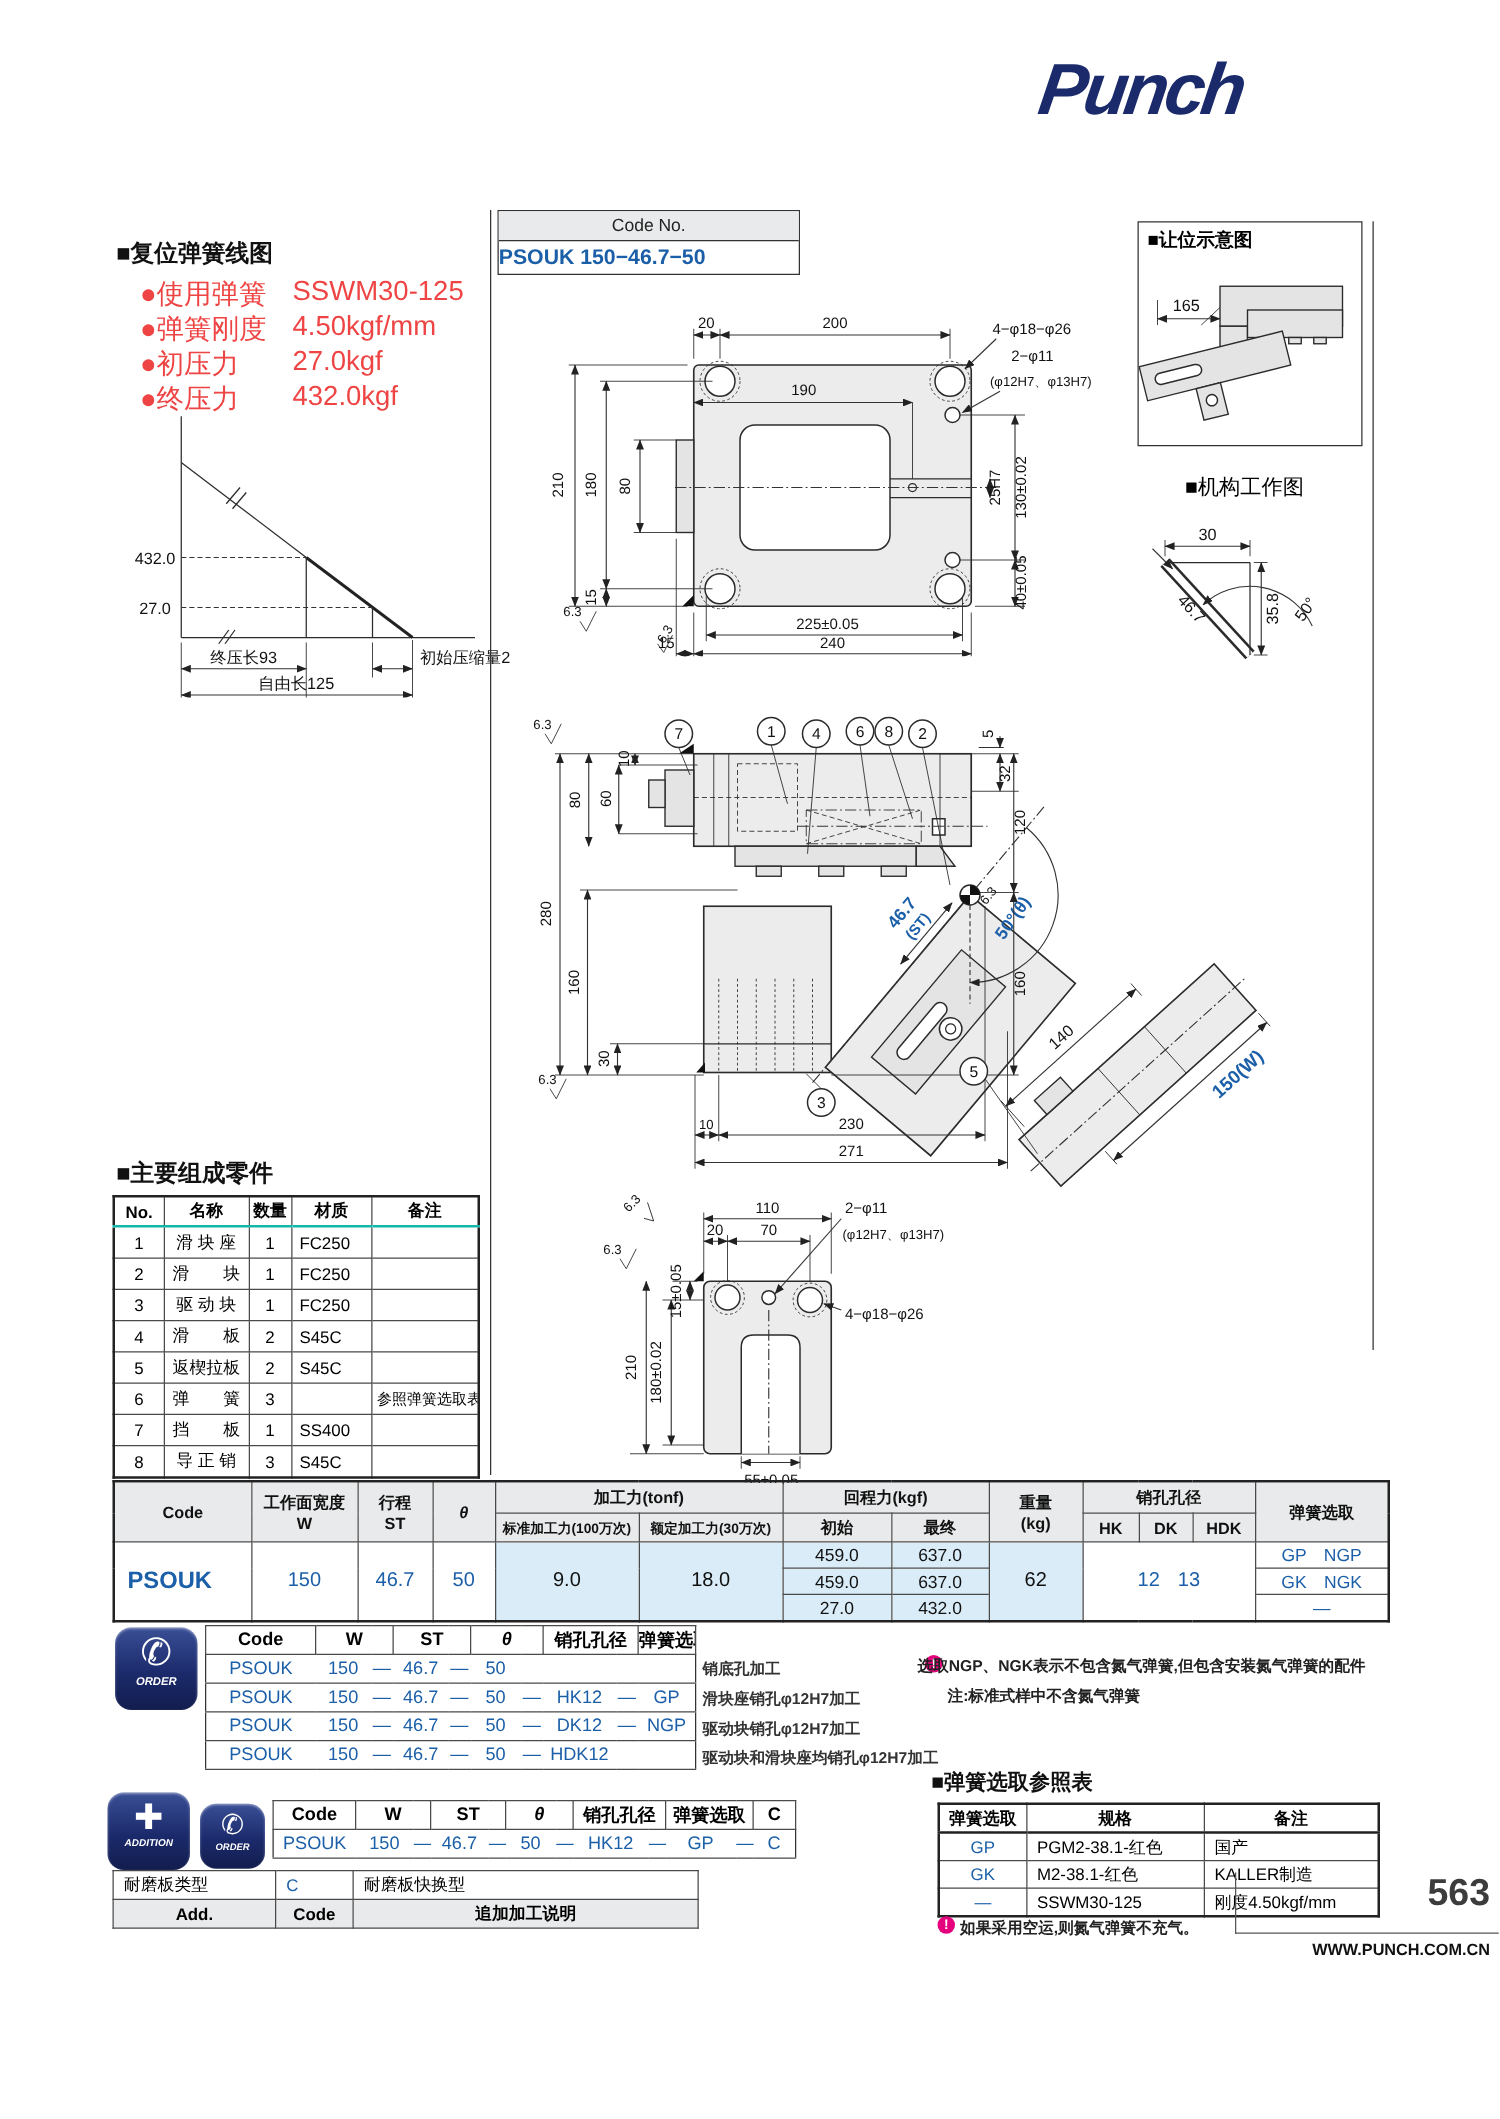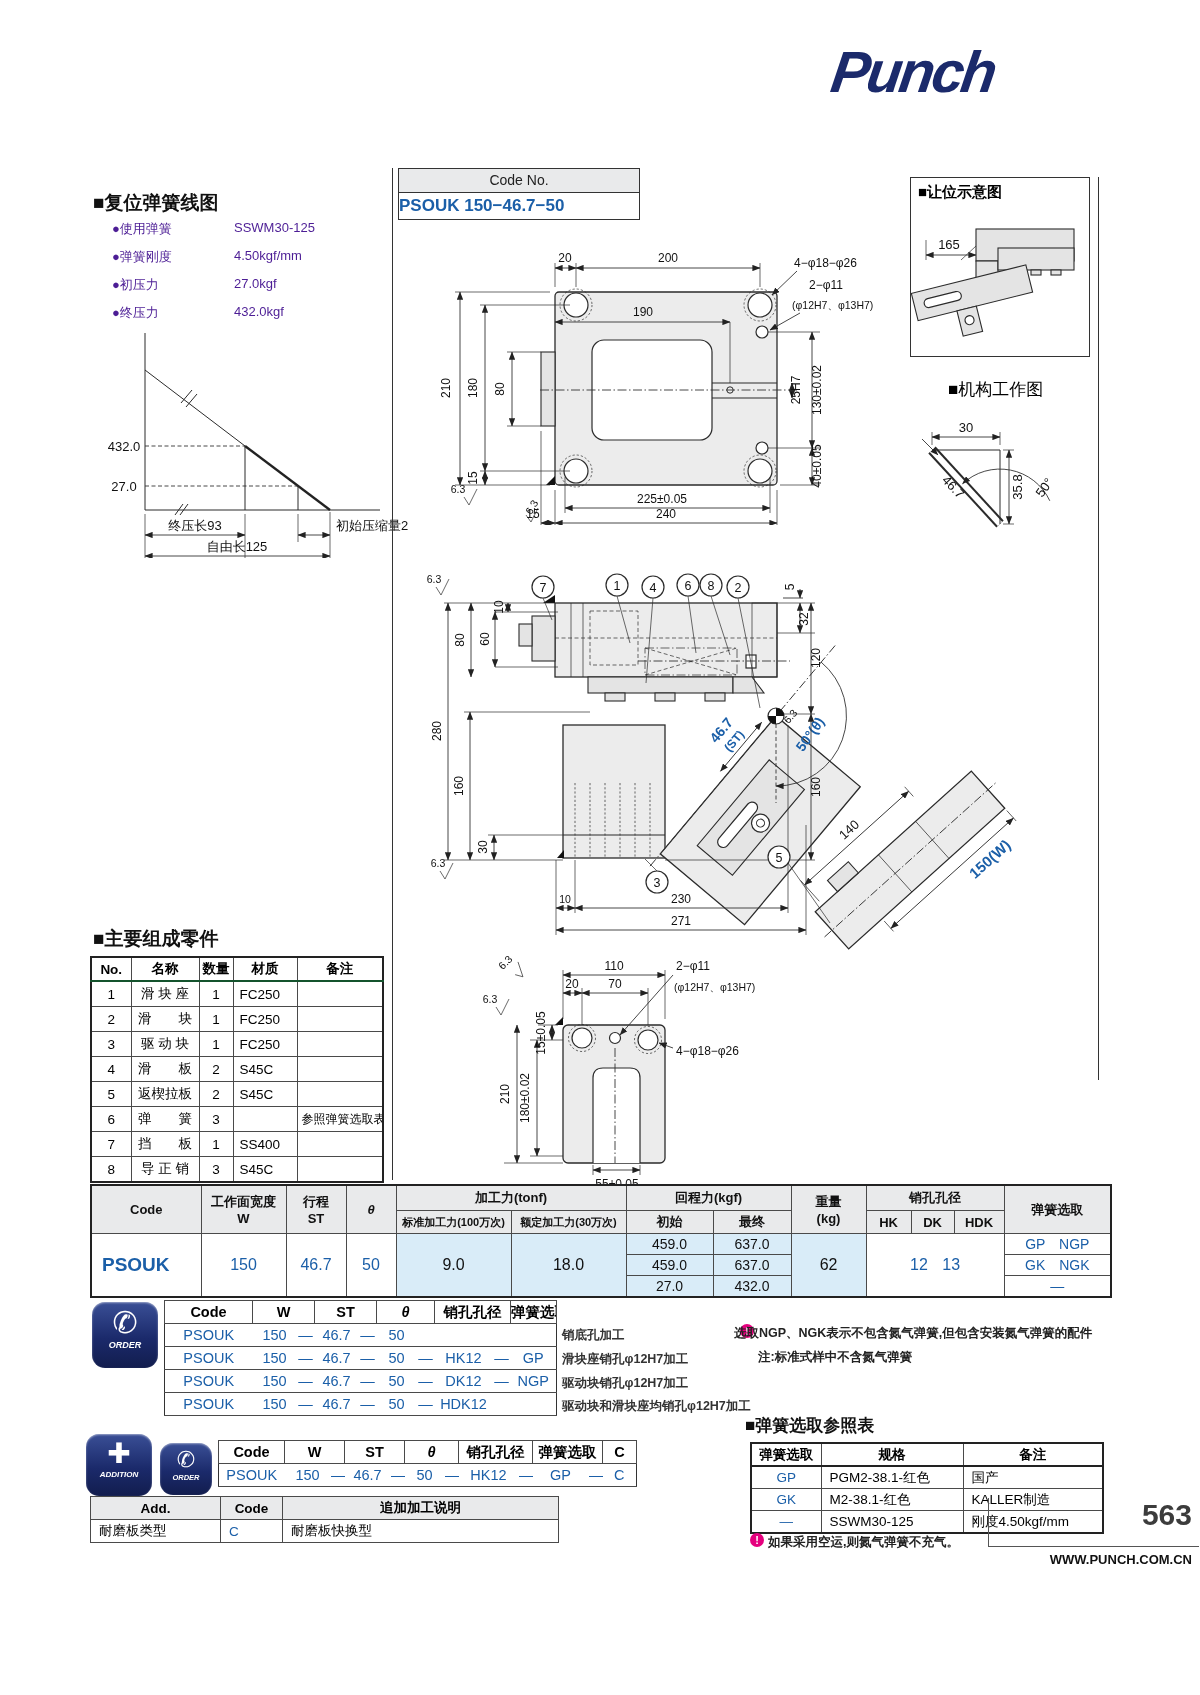--- a/index.html
+++ b/index.html
@@ -10,28 +10,28 @@
   
   .band{position:absolute;left:0;top:107px;width:1200px;height:26px;background:#aab4d2}
   .band .seg{position:absolute;top:0;height:26px;background:#1b2a6b}
   .band .stripes{position:absolute;top:0;right:0;width:132px;height:26px;
     background:repeating-linear-gradient(115deg,#1b2a6b 0 9px,#aab4d2 9px 18px)}
   .band .bannertxt{position:absolute;left:836px;top:0;width:232px;height:26px;background:#1b2a6b;
     color:#fff;font-weight:bold;font-size:18px;letter-spacing:7px;text-align:center;line-height:26px}
   .logo{position:absolute;left:832px;top:38px;width:220px;height:64px;color:#1b2a6b;
     font-size:58px;font-weight:900;font-style:italic;transform:skewX(-8deg);letter-spacing:-3px}
   
-  .bullet-row{position:absolute;width:300px;height:26px;font-size:13px;color:#4c1d95}
+  .bullet-row{position:absolute;width:300px;height:26px;font-size:22px;color:#ef4444}
   .bullet-row .lab{position:absolute;left:0}
   .bullet-row .val{position:absolute;left:122px}
   
   table{border-collapse:collapse;table-layout:fixed}
   td,th{border:1px solid #4a4a4a;padding:0;overflow:hidden;white-space:nowrap}
   .comp-table{width:292px;font-size:13.5px;border:2px solid #222}
-  .comp-table th{height:22px;background:#fff;font-weight:bold;border-bottom:2px solid #14532d}
+  .comp-table th{height:22px;background:#fff;font-weight:bold;border-bottom:2px solid #14b8a6}
   .comp-table td{height:24px;text-align:center}
   .comp-table td.nm{text-align:center}
   .comp-table td.mt{text-align:left;padding-left:6px}
   .comp-table td.rk{text-align:left;padding-left:4px;font-size:12px}
   .spec{width:1020px;border:2px solid #222;font-size:13px}
   .spec th{background:#e9eaeb;font-weight:bold;color:#111}
   .spec .r1 th{height:24px}
   .spec .r2 th{height:22px;font-size:11px}
   .spec td{height:20px;text-align:center;color:#1b5fa8;font-size:14px}
   .spec td.hl{background:#d9ecf8}
@@ -791,28 +791,28 @@
     </table>
 
   <table class="addtbl abs" style="left:90px;top:1496px">
     <colgroup>
         <col style="width:130px">
         <col style="width:62px">
         <col style="width:276px">
       </colgroup>
     <tbody>
         <tr>
+      <td>耐磨板类型</td>
+      <td class="blue">C</td>
+      <td>耐磨板快换型</td>
+    </tr>
+    <tr>
       <th>Add.</th>
       <th>Code</th>
       <th>追加加工说明</th>
-    </tr>
-    <tr>
-      <td>耐磨板类型</td>
-      <td class="blue">C</td>
-      <td>耐磨板快换型</td>
     </tr>
   </tbody>
     </table>
 
   <div class="abs ttl" style="left:745px;top:1414px;font-size:17px">■弹簧选取参照表</div>
   <table class="reftbl abs" style="left:750px;top:1442px">
     <colgroup>
         <col style="width:70px">
         <col style="width:142px">
         <col style="width:140px">

